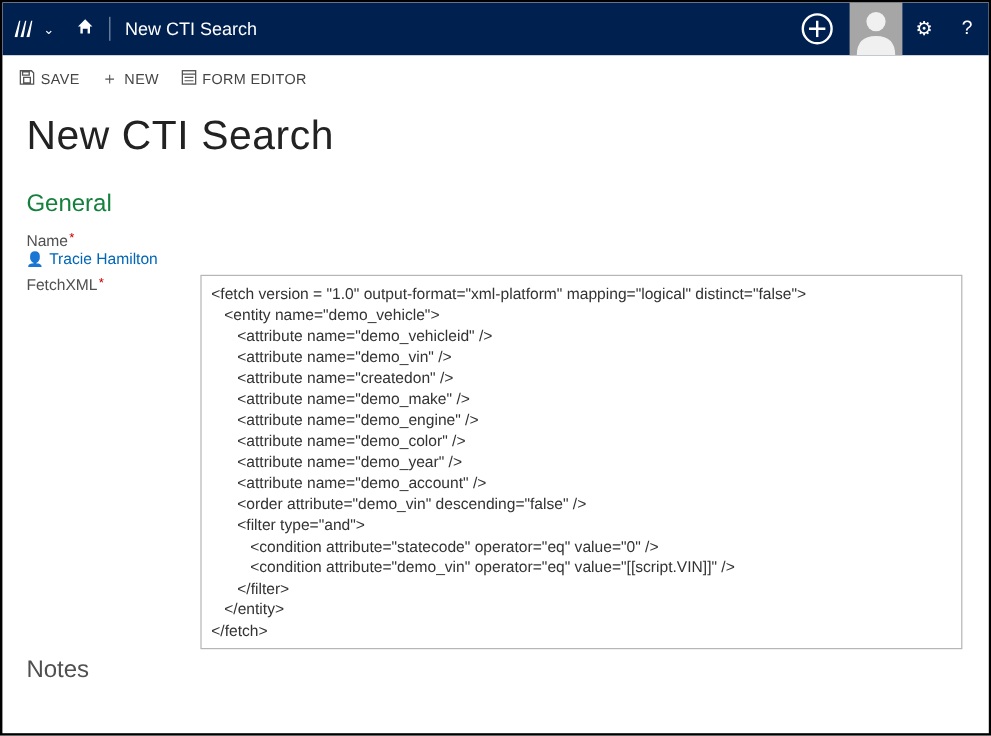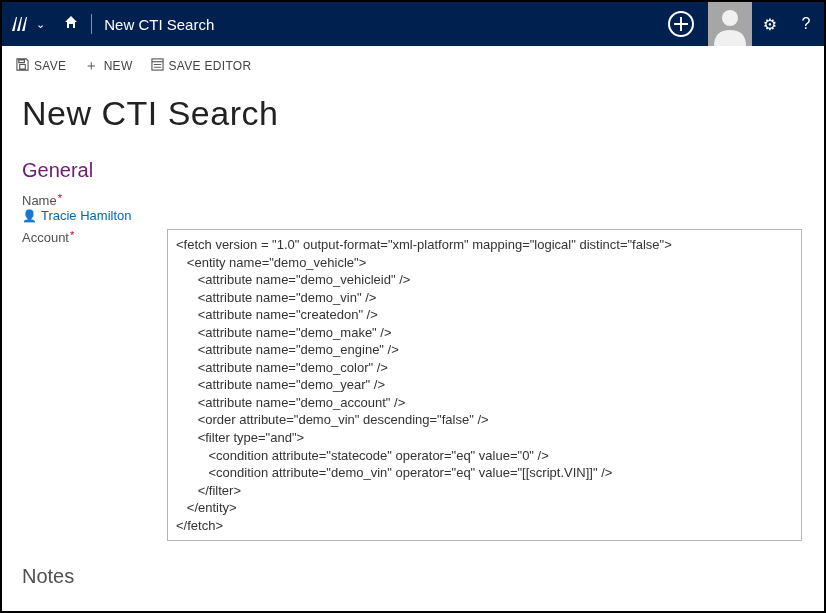--- a/index.html
+++ b/index.html
@@ -49,21 +49,21 @@
   .cmdbar .cmd .icon { margin-right: 5px; font-size: 14px; color: #555; }
 
   .content { padding: 6px 20px 0 20px; }
   .breadcrumb { font-size: 12px; color: #444; letter-spacing: 0.3px; }
   .page-title {
     font-size: 34px; font-weight: 300; color: #222; margin-top: 2px;
     letter-spacing: 0.5px;
   }
 
   .section-title {
-    font-size: 20px; font-weight: 300; color: #701a75; margin-top: 26px;
+    font-size: 20px; font-weight: 300; color: #15803d; margin-top: 26px;
     margin-bottom: 10px;
   }
 
   .form-grid { display: flex; flex-wrap: wrap; font-size: 13px; }
   .row { display: flex; width: 100%; margin-bottom: 6px; flex-direction: column; }
   .col { display: flex; align-items: flex-start; }
   .col.left { width: 50%; }
   .col.right { width: 50%; }
   .label { width: 145px; color: #505050; padding-top: 1px; }
   .req { color: #c00; font-size: 11px; position: relative; top: -3px; margin-left: 1px; }
@@ -72,21 +72,21 @@
   .value .person-icon { color: #888; margin-right: 4px; font-size: 12px; }
 
   .fetchxml-box {
     border: 1px solid #b5b5b5; width: calc(100% - 145px - 2px);
     margin-left: 0; padding: 6px 8px; font-size: 13px; color: #333;
     white-space: pre; font-family: "Segoe UI", Arial, sans-serif;
     line-height: 1.35; overflow: hidden;
   }
 
   .notes-title {
-    font-size: 20px; font-weight: 300; color: #505050; margin-top: 18px;
+    font-size: 20px; font-weight: 300; color: #505050; 
   }
 </style>
 </head>
 <body>
 
 <div class="topbar">
   <div class="left">
     <div class="logo-group">
       <span class="logo">
         <svg viewBox="0 0 18 14" width="18" height="14">
@@ -139,41 +139,41 @@
   </div>
   <div class="cmd">
     <span class="icon">
       <svg viewBox="0 0 14 14" width="13" height="13">
           <rect x="1" y="1" width="12" height="12" fill="none" stroke="#555" stroke-width="1.2"></rect>
           <line x1="1" y1="4" x2="13" y2="4" stroke="#555" stroke-width="1.2"></line>
           <line x1="3" y1="7" x2="11" y2="7" stroke="#555" stroke-width="1"></line>
           <line x1="3" y1="10" x2="11" y2="10" stroke="#555" stroke-width="1"></line>
         </svg>
     </span>
-    <span>SAVE EDITOR</span>
+    <span>FORM EDITOR</span>
   </div>
 </div>
 
 <div class="content">
   <div class="page-title">New CTI Search</div>
 
   <div class="section-title">General</div>
 
   <div class="form-grid">
     <div class="row">
       <div class="col left">
         <div class="label"><span>Name</span><span class="req">*</span></div>
       </div>
       <div class="col right">
         <div class="value link"><span class="person-icon">👤</span><span>Tracie Hamilton</span></div>
       </div>
     </div>
     <div class="row">
       <div class="col" style="width:100%;">
-        <div class="label"><span>Account</span><span class="req">*</span></div>
+        <div class="label"><span>FetchXML</span><span class="req">*</span></div>
         <div class="fetchxml-box">&lt;fetch version = "1.0" output-format="xml-platform" mapping="logical" distinct="false"&gt;
    &lt;entity name="demo_vehicle"&gt;
       &lt;attribute name="demo_vehicleid" /&gt;
       &lt;attribute name="demo_vin" /&gt;
       &lt;attribute name="createdon" /&gt;
       &lt;attribute name="demo_make" /&gt;
       &lt;attribute name="demo_engine" /&gt;
       &lt;attribute name="demo_color" /&gt;
       &lt;attribute name="demo_year" /&gt;
       &lt;attribute name="demo_account" /&gt;

